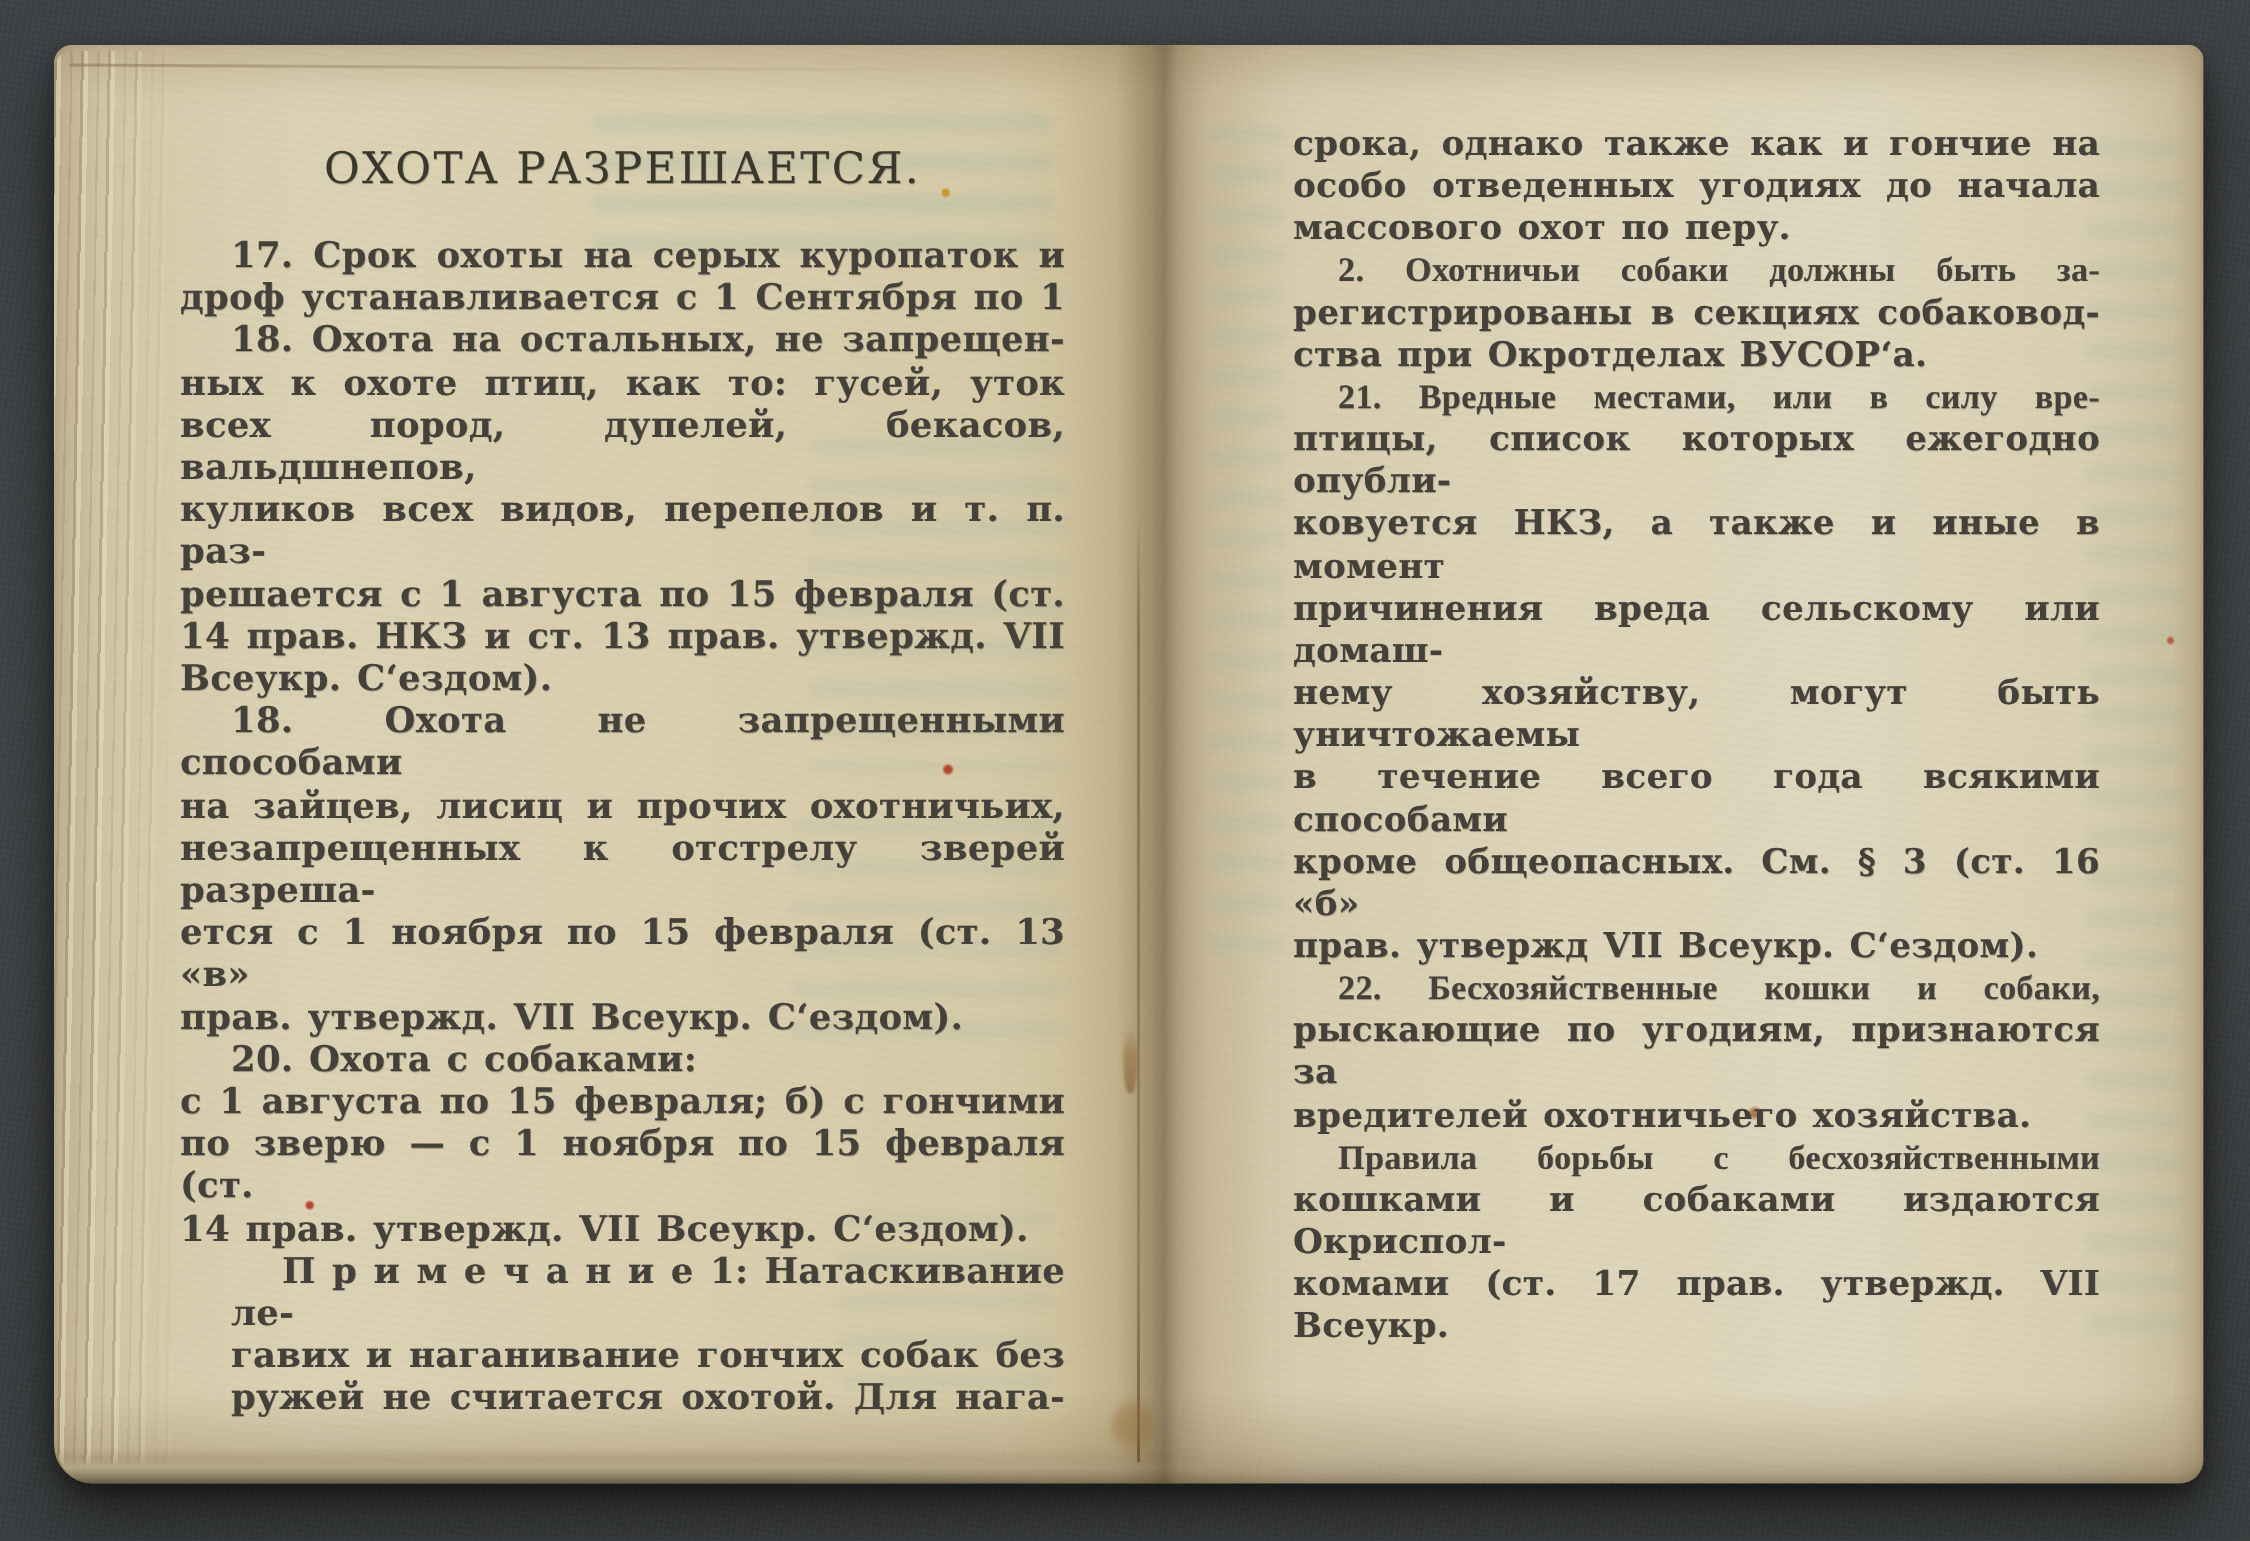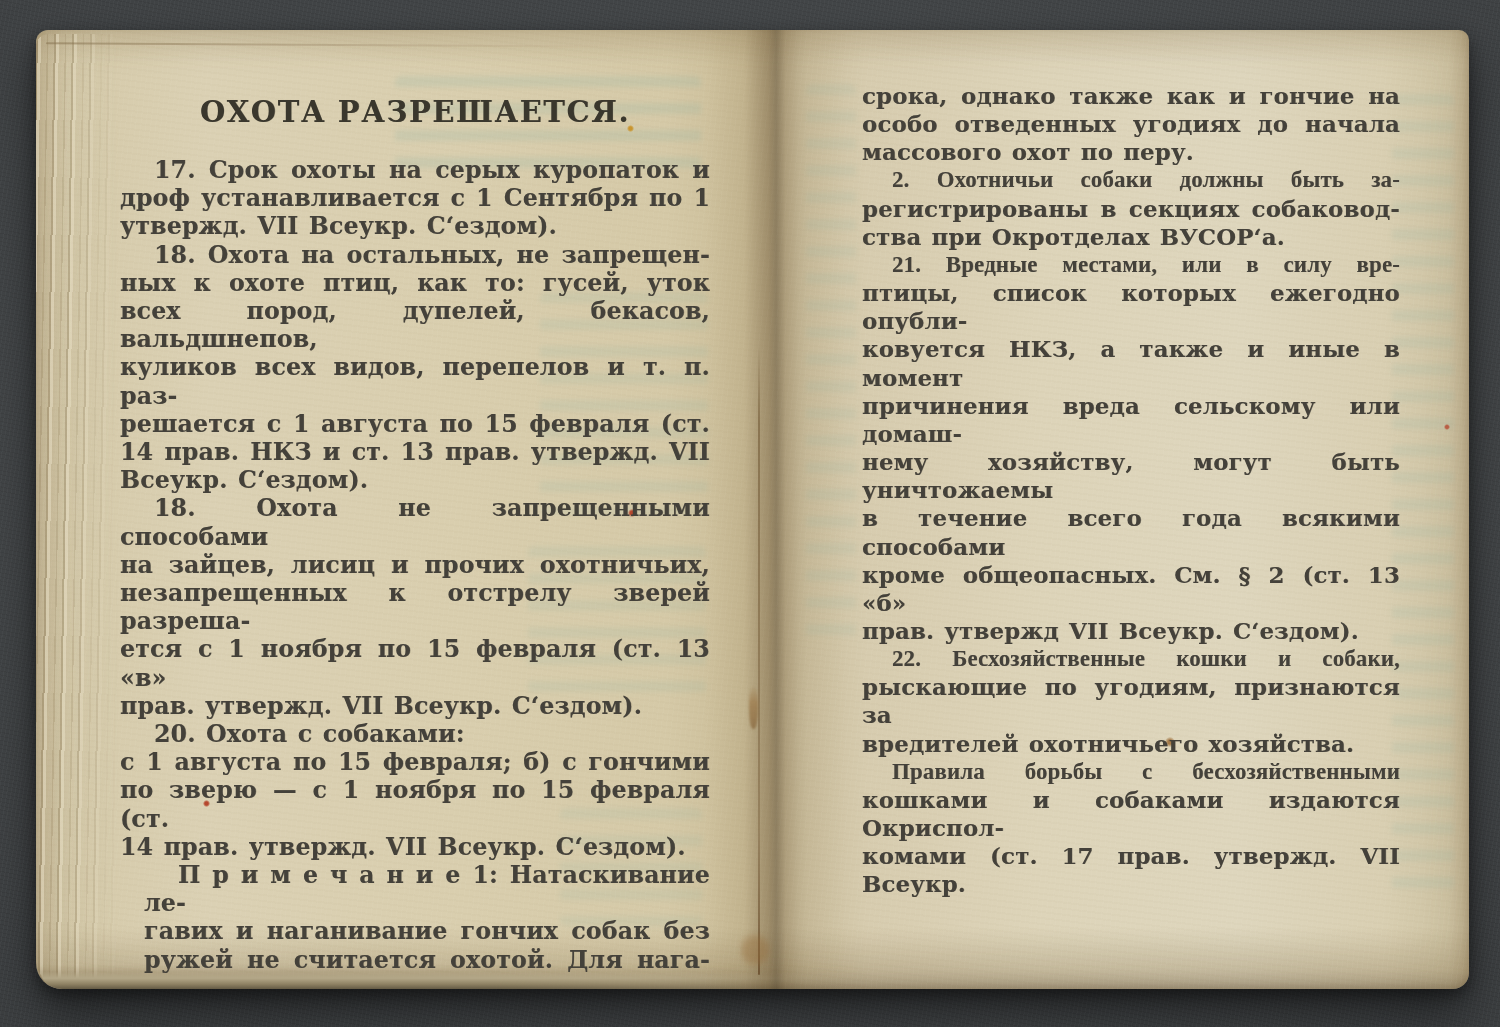--- a/index.html
+++ b/index.html
@@ -107,33 +107,33 @@
   .s3{left:1129px;top:707px;width:10px;height:10px;background:radial-gradient(circle,var(--stain-brown) 0 30%,rgba(156,107,53,0) 75%);opacity:.85;}
   .s4{left:591px;top:95px;width:7px;height:7px;background:radial-gradient(circle,#c9952f 0 35%,rgba(201,149,47,0) 75%);}
   .s5{left:713px;top:655px;width:9px;height:44px;border-radius:45%;background:linear-gradient(180deg,rgba(146,103,52,0),rgba(146,103,52,.5) 40%,rgba(120,82,38,.55));filter:blur(1px);}
   .s6{left:704px;top:900px;width:30px;height:40px;background:radial-gradient(circle,rgba(146,103,52,.38) 0 40%,rgba(146,103,52,0) 75%);filter:blur(2px);}
   .s7{left:1408px;top:394px;width:6px;height:6px;background:radial-gradient(circle,var(--stain-red) 0 35%,rgba(181,71,46,0) 75%);opacity:.8;}
   
   .page{position:absolute;color:var(--ink-color);}
   .page-left{left:84px;top:64px;width:590px;font-size:23.6px;line-height:28.2px;}
   .page-right{left:826px;top:52px;width:538px;font-size:22.8px;line-height:28.15px;}
   .title{
-    font-size:29px;line-height:36px;font-weight:700;letter-spacing:1.6px;
+    font-size:29px;line-height:36px;font-weight:400;letter-spacing:1.6px;
     text-align:center;margin:0 0 26px 0;color:#3a372d;
     text-shadow:.4px .4px .6px rgba(58,55,45,.45);
   }
   .line{
     font-weight:700;letter-spacing:.2px;word-spacing:2px;
     text-align:justify;text-align-last:justify;
     text-shadow:.4px .4px .5px rgba(68,64,55,.42);
     white-space:normal;
   }
   .line.al{text-align-last:left;}
   .line.ind{text-indent:34px;}
-  .page-left .line.note{margin-left:24px;}
+  .page-left .line.note{margin-left:34px;}
   .page-right .line.ind{text-indent:30px;font-family:Liberation Serif, serif;}
 </style>
 </head>
 <body>
 
 <div class="scene">
   <div class="book">
 
     <div class="stack-left"></div>
     <div class="stack-bottom"></div>
@@ -154,21 +154,20 @@
     <div class="stain s4"></div>
     <div class="stain s5"></div>
     <div class="stain s6"></div>
     <div class="stain s7"></div>
 
     <div class="page page-left">
       <h1 class="title">ОХОТА РАЗРЕШАЕТСЯ.</h1>
       <div class="lines">
           <div class="line ind">17. Срок охоты на серых куропаток и</div>
           <div class="line">дроф устанавливается с 1 Сентября по 1</div>
-          <div class="line al">утвержд. VII Всеукр. С‘ездом).</div>
           <div class="line ind">18. Охота на остальных, не запрещен-</div>
           <div class="line">ных к охоте птиц, как то: гусей, уток</div>
           <div class="line">всех пород, дупелей, бекасов, вальдшнепов,</div>
           <div class="line">куликов всех видов, перепелов и т. п. раз-</div>
           <div class="line">решается с 1 августа по 15 февраля (ст.</div>
           <div class="line">14 прав. НКЗ и ст. 13 прав. утвержд. VII</div>
           <div class="line al">Всеукр. С‘ездом).</div>
           <div class="line ind">18. Охота не запрещенными способами</div>
           <div class="line">на зайцев, лисиц и прочих охотничьих,</div>
           <div class="line">незапрещенных к отстрелу зверей разреша-</div>
@@ -191,21 +190,21 @@
           <div class="line al">массового охот по перу.</div>
           <div class="line ind">2. Охотничьи собаки должны быть за-</div>
           <div class="line">регистрированы в секциях собаковод-</div>
           <div class="line al">ства при Окротделах ВУСОР‘а.</div>
           <div class="line ind">21. Вредные местами, или в силу вре-</div>
           <div class="line">птицы, список которых ежегодно опубли-</div>
           <div class="line">ковуется НКЗ, а также и иные в момент</div>
           <div class="line">причинения вреда сельскому или домаш-</div>
           <div class="line">нему хозяйству, могут быть уничтожаемы</div>
           <div class="line">в течение всего года всякими способами</div>
-          <div class="line">кроме общеопасных. См. § 2 (ст. 13 «б»</div>
+          <div class="line">кроме общеопасных. См. § 3 (ст. 16 «б»</div>
           <div class="line al">прав. утвержд VII Всеукр. С‘ездом).</div>
           <div class="line ind">22. Бесхозяйственные кошки и собаки,</div>
           <div class="line">рыскающие по угодиям, признаются за</div>
           <div class="line al">вредителей охотничьего хозяйства.</div>
           <div class="line ind">Правила борьбы с бесхозяйственными</div>
           <div class="line">кошками и собаками издаются Окриспол-</div>
           <div class="line">комами (ст. 17 прав. утвержд. VII Всеукр.</div>
         </div>
     </div>
 

